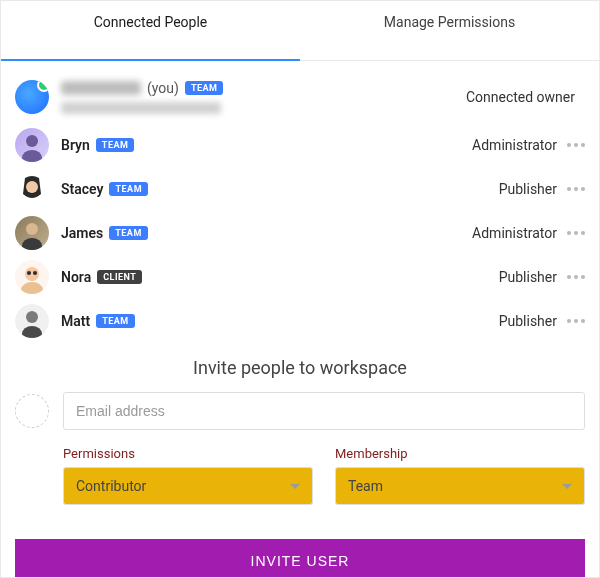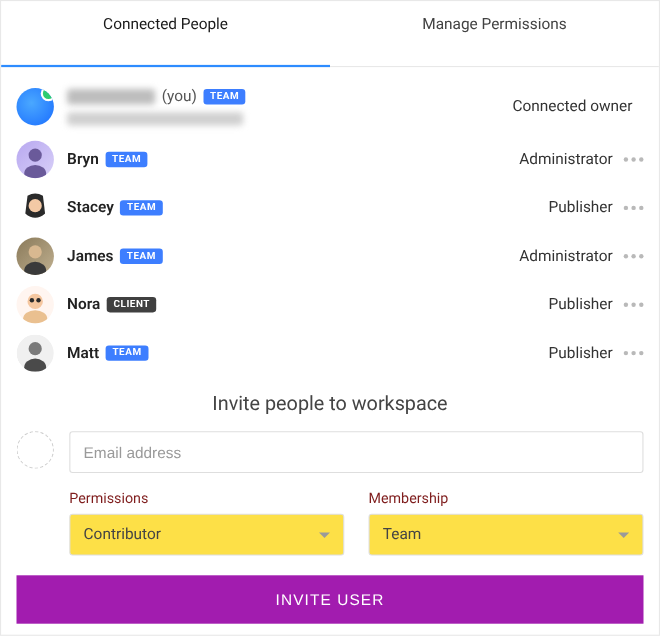--- a/index.html
+++ b/index.html
@@ -136,32 +136,32 @@
   
   .av-bryn   { background: linear-gradient(135deg,#b8a8f0,#d8d0f8); }
   .av-stacey { background: #fff; }
   .av-james  { background: linear-gradient(135deg,#8a7a5a,#c0b090); }
   .av-nora   { background: #fff5f0; }
   .av-matt   { background: #fff; }
   .avatar svg { width: 100%; height: 100%; }
 
   
   .invite {
-    padding: 10px 14px 0 14px;
+    padding: 10px 14px 16px 14px;
   }
   .invite-title {
     text-align: center;
     font-size: 18px;
     color: #444;
     margin: 4px 0 14px 0;
     font-weight: 400;
   }
   .invite-row1 {
     display: flex;
-    align-items: flex-start;
+    align-items: center;
     gap: 14px;
     margin-bottom: 16px;
   }
   .ghost-avatar {
     width: 34px; height: 34px;
     border: 1px dashed #cfcfcf;
     border-radius: 50%;
     flex-shrink: 0;
   }
   .field {
@@ -192,21 +192,21 @@
   .select {
     height: 38px;
     border: 1px solid #dedede;
     border-radius: 3px;
     display: flex;
     align-items: center;
     justify-content: space-between;
     padding: 0 12px;
     font-size: 14px;
     color: #444;
-    background: #fde047;
+    background: #eab308;
     cursor: pointer;
   }
   .caret {
     width: 0; height: 0;
     border-left: 5px solid transparent;
     border-right: 5px solid transparent;
     border-top: 5px solid #9a9a9a;
   }
 
   .invite-btn {

